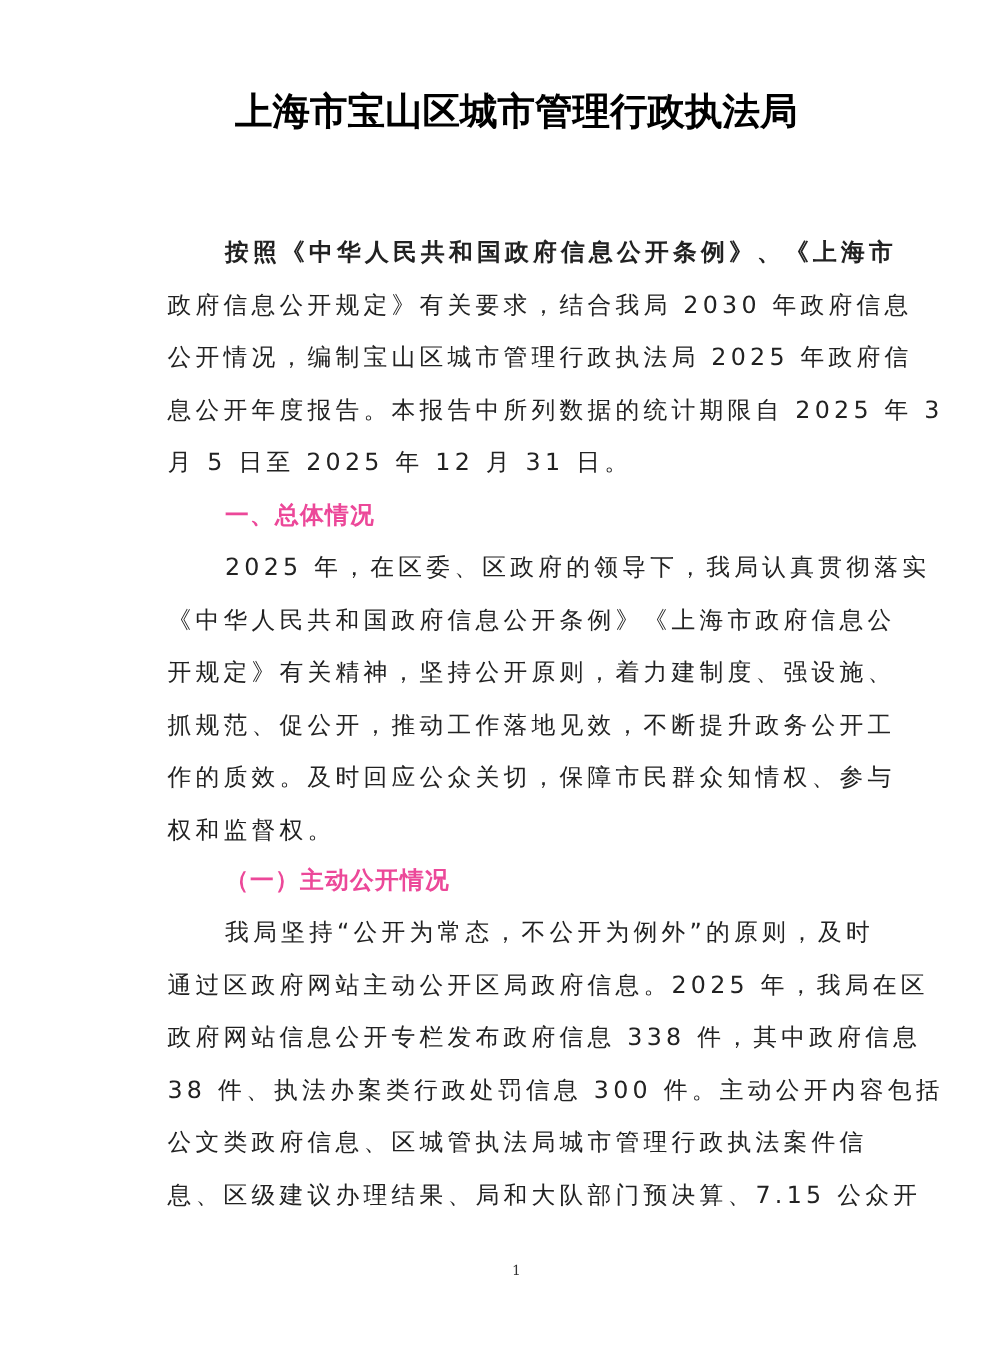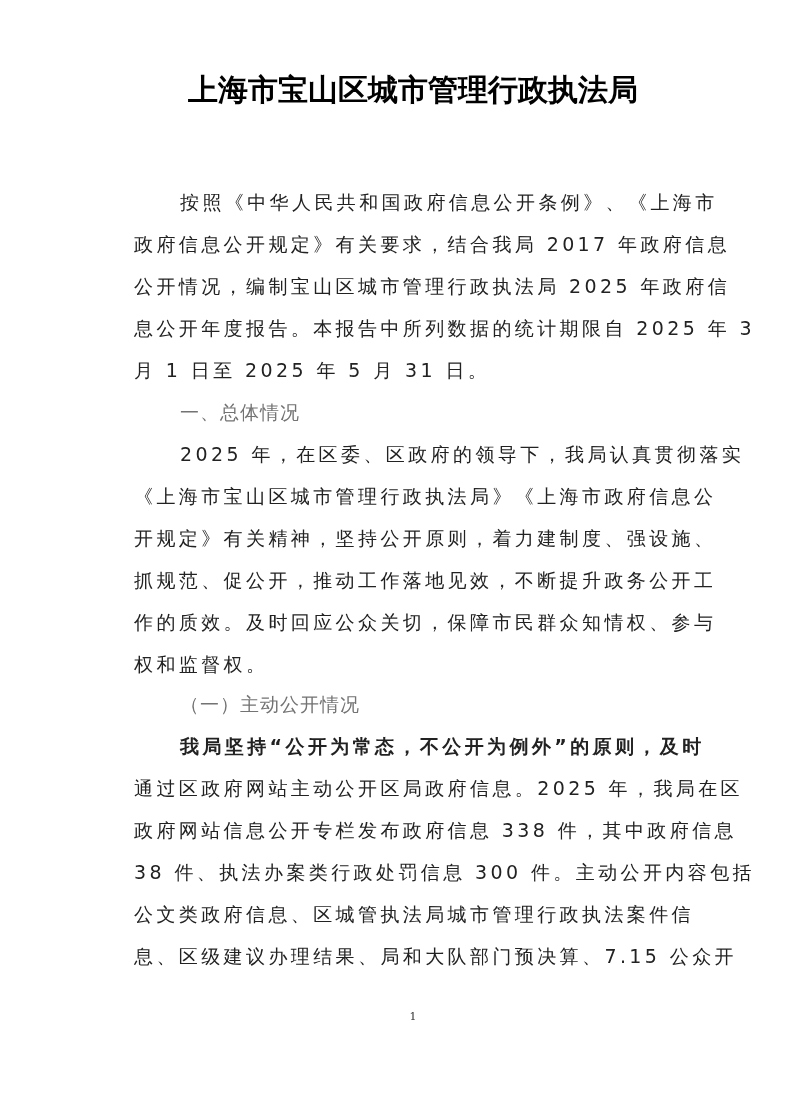--- a/index.html
+++ b/index.html
@@ -11,51 +11,51 @@
     line-height: 36px; letter-spacing: 0px;
   }
   .t1 { top: 72px; }
   .t2 { top: 108px; }
   .body-block {
     position: absolute; left: 118px; width: 560px;
     font-family: "DejaVu Sans", sans-serif; font-size: 19px; color: #222;
   }
   .line { position: absolute; left: 0; white-space: nowrap; height: 28px; line-height: 28px; letter-spacing: 3.4px; }
   .indent { left: 46px; }
-  .heading { font-weight: normal; color: #737373; letter-spacing: 1px; }
+  .heading { font-weight: bold; color: #ec4899; letter-spacing: 1px; }
   .page-num {
     position: absolute; top: 1010px; left: 0; width: 794px; text-align: center;
     font-family: "DejaVu Serif", serif; font-size: 11px; color: #333;
   }
 </style>
 </head>
 <body>
 
 <div class="page">
   <div class="title t1">上海市宝山区城市管理行政执法局</div>
 
   <div class="body-block" style="top:0;">
-    <div class="line indent" style="top:188px;">按照《中华人民共和国政府信息公开条例》、《上海市</div>
-    <div class="line" style="top:230px;">政府信息公开规定》有关要求，结合我局 2017 年政府信息</div>
+    <div class="line indent" style="top:188px;font-weight:bold;">按照《中华人民共和国政府信息公开条例》、《上海市</div>
+    <div class="line" style="top:230px;">政府信息公开规定》有关要求，结合我局 2030 年政府信息</div>
     <div class="line" style="top:272px;">公开情况，编制宝山区城市管理行政执法局 2025 年政府信</div>
     <div class="line" style="top:314px;">息公开年度报告。本报告中所列数据的统计期限自 2025 年 3</div>
-    <div class="line" style="top:356px;">月 1 日至 2025 年 5 月 31 日。</div>
+    <div class="line" style="top:356px;">月 5 日至 2025 年 12 月 31 日。</div>
 
     <div class="line indent heading" style="top:398px;">一、总体情况</div>
 
     <div class="line indent" style="top:440px;">2025 年，在区委、区政府的领导下，我局认真贯彻落实</div>
-    <div class="line" style="top:482px;">《上海市宝山区城市管理行政执法局》《上海市政府信息公</div>
+    <div class="line" style="top:482px;">《中华人民共和国政府信息公开条例》《上海市政府信息公</div>
     <div class="line" style="top:524px;">开规定》有关精神，坚持公开原则，着力建制度、强设施、</div>
     <div class="line" style="top:566px;">抓规范、促公开，推动工作落地见效，不断提升政务公开工</div>
     <div class="line" style="top:608px;text-align:center;">作的质效。及时回应公众关切，保障市民群众知情权、参与</div>
     <div class="line" style="top:650px;">权和监督权。</div>
 
     <div class="line indent heading" style="top:690px; left:46px;">（一）主动公开情况</div>
 
-    <div class="line indent" style="top:732px;font-weight:bold;">我局坚持“公开为常态，不公开为例外”的原则，及时</div>
+    <div class="line indent" style="top:732px;">我局坚持“公开为常态，不公开为例外”的原则，及时</div>
     <div class="line" style="top:774px;">通过区政府网站主动公开区局政府信息。2025 年，我局在区</div>
     <div class="line" style="top:816px;">政府网站信息公开专栏发布政府信息 338 件，其中政府信息</div>
     <div class="line" style="top:858px;">38 件、执法办案类行政处罚信息 300 件。主动公开内容包括</div>
     <div class="line" style="top:900px;">公文类政府信息、区城管执法局城市管理行政执法案件信</div>
     <div class="line" style="top:942px;text-align:right;">息、区级建议办理结果、局和大队部门预决算、7.15 公众开</div>
   </div>
 
   <div class="page-num">1</div>
 </div>
 

